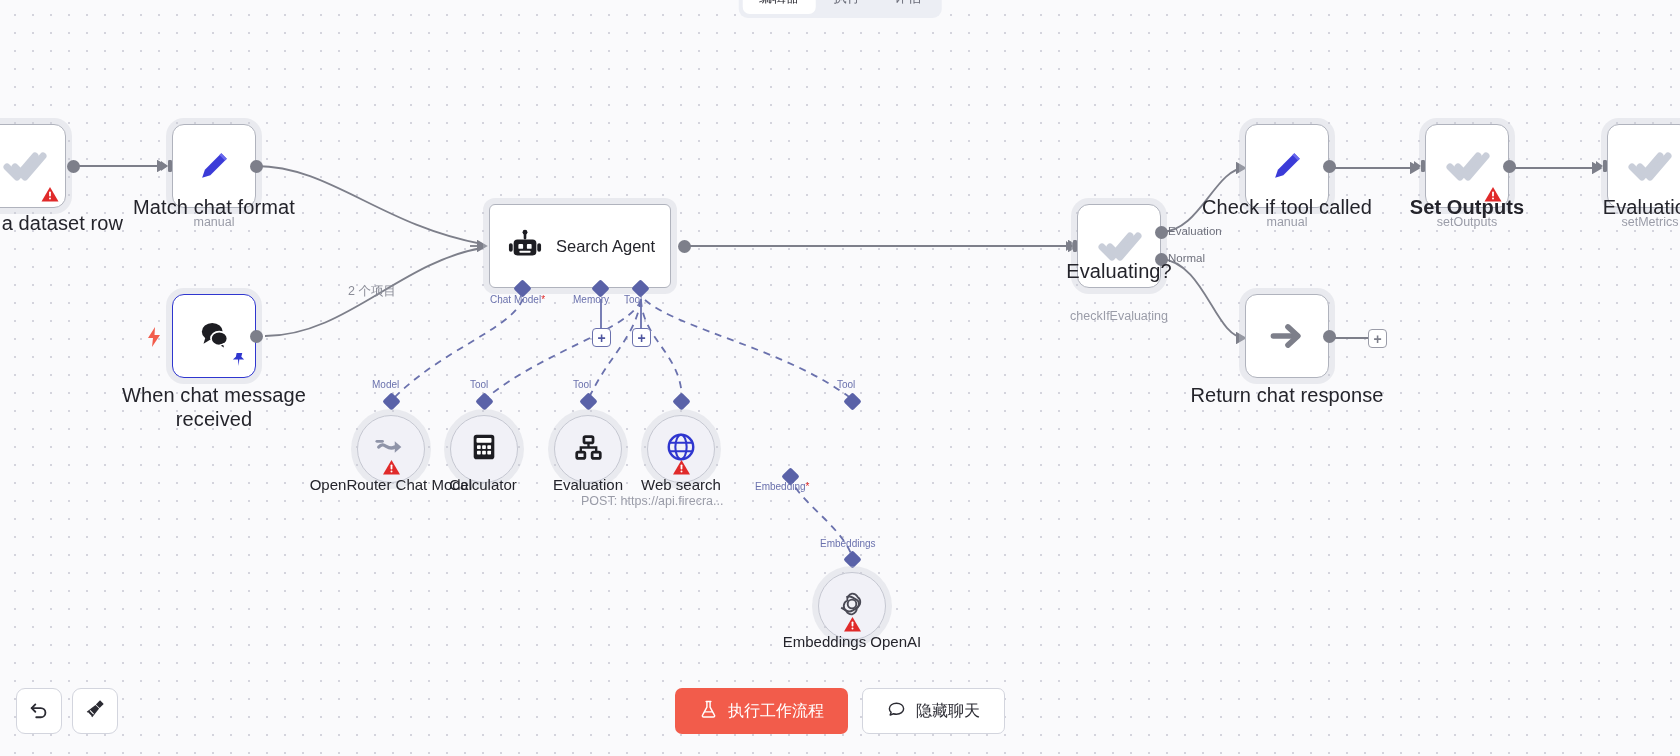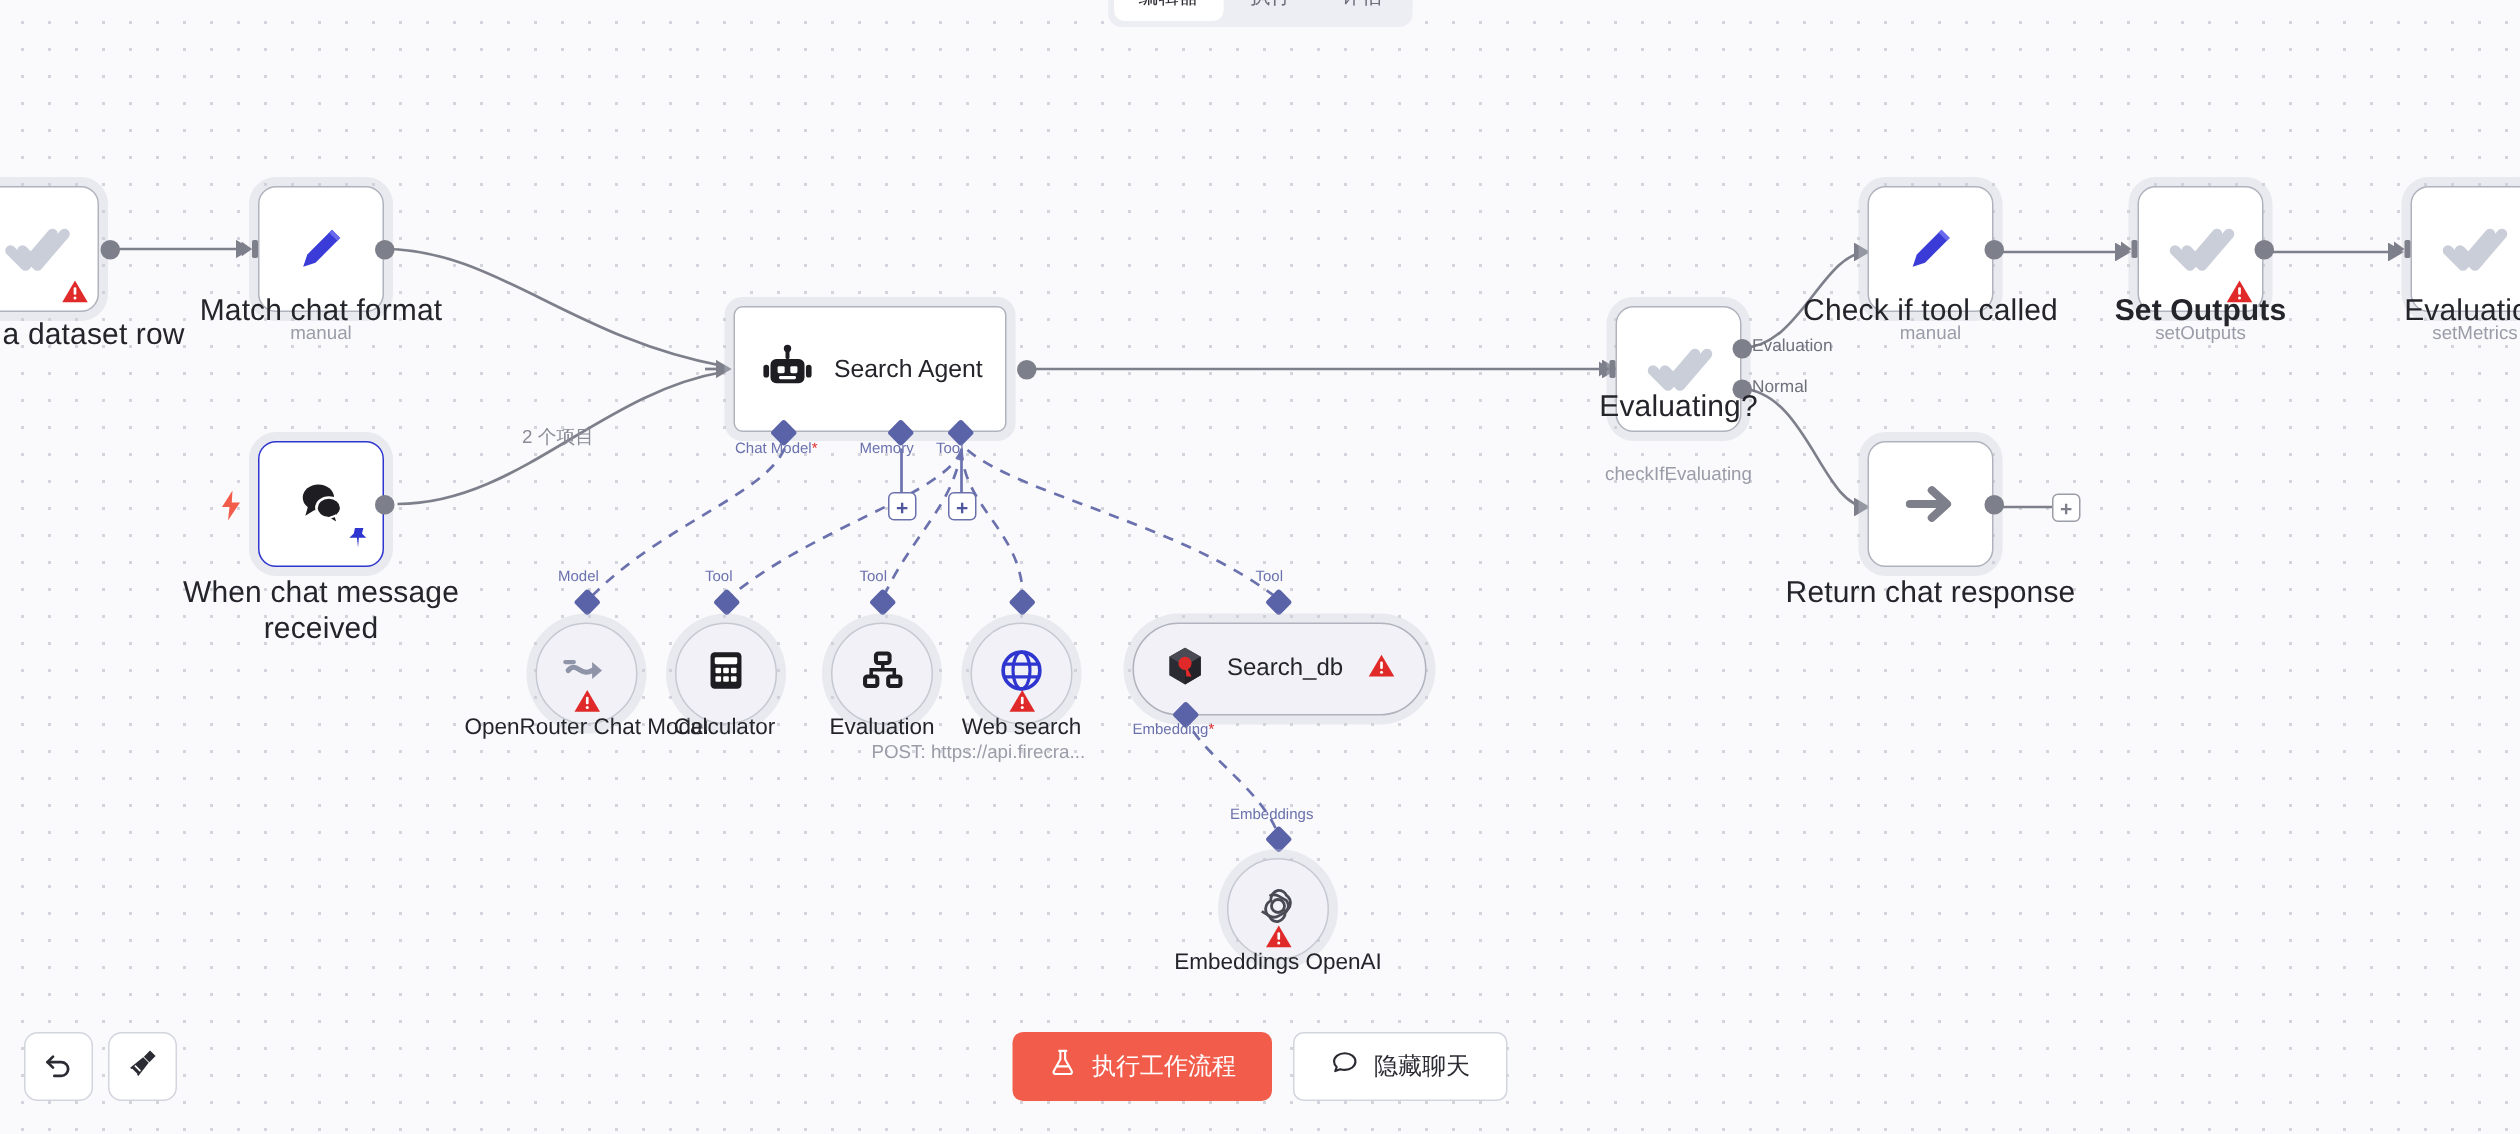--- a/index.html
+++ b/index.html
@@ -396,39 +396,20 @@
           <path d="M9 1 L17.5 15.5 L0.5 15.5 Z" fill="#e02a2a"></path>
           <rect x="8.1" y="5.5" width="1.8" height="5" fill="#fff" rx=".8"></rect>
           <circle cx="9" cy="12.6" r="1" fill="#fff"></circle>
         </svg>
     </span>
   </div>
   <div class="sub-label" style="left:591px; top:476px;text-align:center;">Web search</div>
   <div class="sub-sub" style="left:581px; top:494px;">POST: https://api.firecra...</div>
 
   <div class="diamond" style="left:846px; top:395px;"></div>
-  <div class="pill" style="left:755px; top:415px;">
-    <span>
-      <svg viewBox="0 0 32 32" width="28" height="28">
-        <path d="M16 2 L28 9 V23 L16 30 L4 23 V9 Z" fill="#2b2b33"></path>
-        <path d="M16 2 L28 9 L16 16 L4 9 Z" fill="#4a4a55"></path>
-        <path d="M16 16 L28 9 V23 L16 30 Z" fill="#232329"></path>
-        <circle cx="16" cy="14" r="5" fill="#e02a2a"></circle>
-        <path d="M16 14 L21 24 L17 24 Z" fill="#e02a2a"></path>
-      </svg>
-    </span>
-    <span class="title">Search_db</span>
-    <span style="position:absolute; right:20px; top:50%; transform:translateY(-50%);">
-      <svg viewBox="0 0 18 16" width="18" height="16">
-          <path d="M9 1 L17.5 15.5 L0.5 15.5 Z" fill="#e02a2a"></path>
-          <rect x="8.1" y="5.5" width="1.8" height="5" fill="#fff" rx=".8"></rect>
-          <circle cx="9" cy="12.6" r="1" fill="#fff"></circle>
-        </svg>
-    </span>
-  </div>
   <div class="diamond" style="left:784px; top:470px;"></div>
   <div class="port-label" style="left:755px; top:481px;">
     <span>Embedding</span><span class="req">*</span>
   </div>
 
   <div class="diamond" style="left:846px; top:553px;"></div>
   <div class="port-label" style="left:820px; top:538px;">Embeddings</div>
   <div class="subnode" style="left:818px; top:572px;">
     <span>
       <svg viewBox="0 0 34 34" width="32" height="32">

